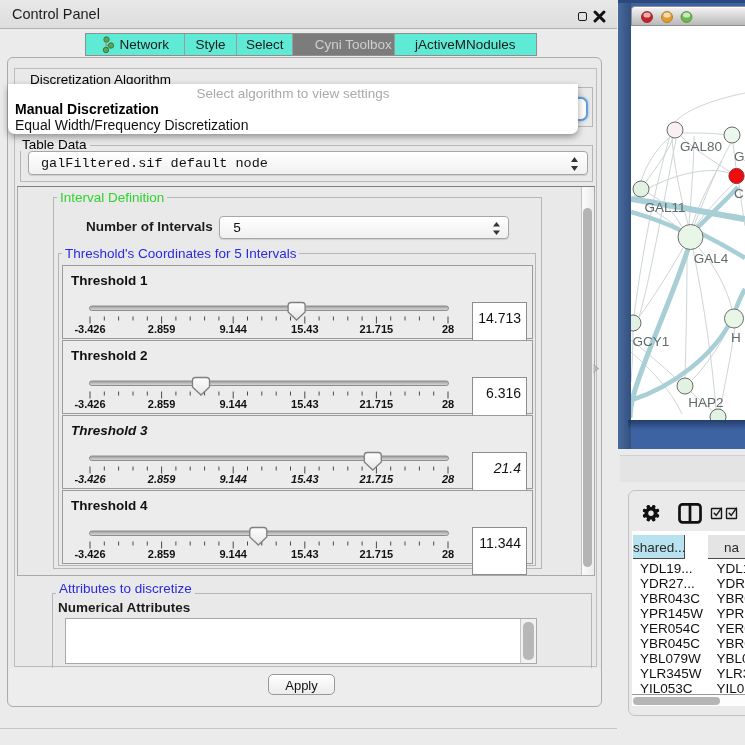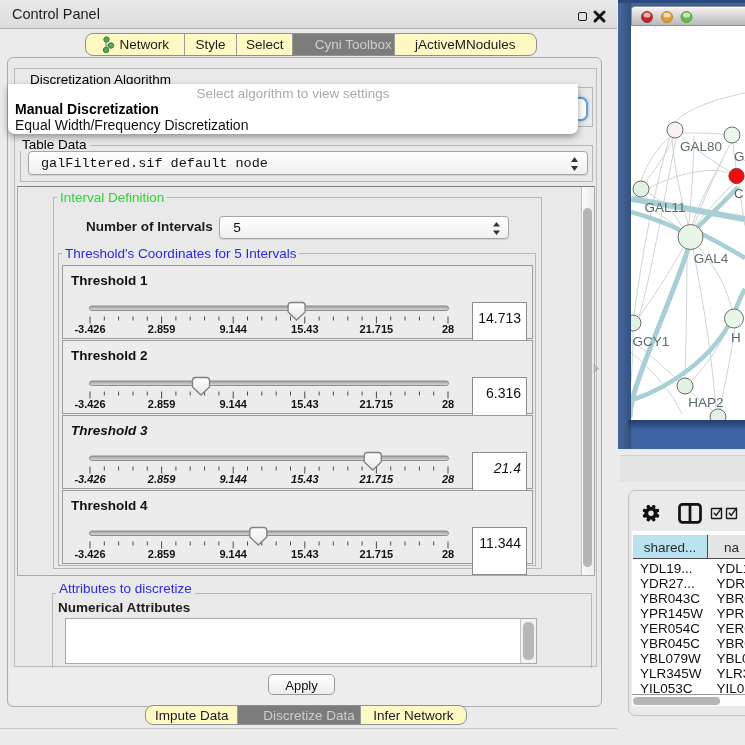--- a/index.html
+++ b/index.html
@@ -3,21 +3,21 @@
 <meta charset="utf-8">
 <style>
 html,body{margin:0;padding:0;}
 *{box-sizing:border-box;}
 #stage{position:relative;width:745px;height:745px;background:#ebebeb;overflow:hidden;
   font-family:"Liberation Sans",sans-serif;-webkit-font-smoothing:antialiased;}
 .abs{position:absolute;}
 .lbl{position:absolute;font-size:13.5px;line-height:14px;color:#1c1c1c;white-space:nowrap;}
 .grp{position:absolute;border:1px solid #b6b6b6;}
 .gl{position:absolute;background:#e9e9e9;padding:0 3px;font-size:13.5px;line-height:13px;white-space:nowrap;}
-.seg{position:absolute;display:flex;background:#fef9c3;border:1px solid #8f8f8f;border-radius:8px;overflow:hidden;}
+.seg{position:absolute;display:flex;background:#5eead4;border:1px solid #8f8f8f;border-radius:0;overflow:hidden;}
 .seg>div{font-size:13.5px;color:#1b1b1b;display:flex;align-items:center;justify-content:center;border-right:1px solid #9b9b9b;}
 .seg>div:last-child{border-right:none;}
 .seg>div.on{background:#7c7c7c;color:#cfcfcf;padding-left:20px;}
 .tpanel{position:absolute;left:62px;width:471px;height:74px;border:1px solid #9b9b9b;background:#ececec;}
 .tpanel .tl{position:absolute;left:8px;top:7px;font-size:13.5px;font-weight:bold;color:#111;}
 .vbox{position:absolute;left:409px;top:36px;width:55px;height:48px;background:#fff;border:1px solid #8d8d8d;
   font-size:14px;color:#111;text-align:right;padding:7px 5px 0 0;}
 .combo{position:absolute;background:linear-gradient(#ffffff,#f0f0f0);border:1px solid #a6a6a6;border-radius:4px;
   box-shadow:0 1px 1px rgba(0,0,0,0.12);font-size:13.5px;color:#111;font-family:Liberation Mono, monospace;}
 </style>
@@ -171,25 +171,20 @@
   <div class="lbl" style="left:58px;top:601px;font-weight:bold;">Numerical Attributes</div>
   <div class="abs" style="left:65px;top:618px;width:472px;height:46px;background:#fff;border:1px solid #a9a9a9;overflow:hidden;">
     <div style="position:absolute;right:0;top:0;width:16px;height:46px;background:#f1f1f1;border-left:1px solid #c6c6c6;"></div>
     <div style="position:absolute;right:2.5px;top:3px;width:11px;height:38px;background:#b7b7b7;border-radius:5px;"></div>
   </div>
 
   <div class="abs" style="left:8.5px;top:668px;width:592px;height:38px;background:#ededed;border-radius:0 0 6px 6px;"></div>
 
   <div class="abs" style="left:268px;top:674px;width:67px;height:21px;background:linear-gradient(#ffffff,#ececec);border:1px solid #999;border-radius:5px;font-size:13px;color:#111;text-align:center;padding-top:3px;">Apply</div>
 
-  <div class="seg" style="left:145px;top:705px;width:322px;height:20px;">
-    <div style="width:93px;">Impute Data</div>
-    <div class="on" style="width:123px;">Discretize Data</div>
-    <div style="width:106px;">Infer Network</div>
-  </div>
   <div class="abs" style="left:0;top:728px;width:617px;height:1px;background:#c6c6c6;"></div>
 
   <svg class="abs" style="left:592px;top:364px;" width="8" height="9" viewBox="0 0 8 9">
       <path d="M1.5 0.5 L6.5 4.5 L1.5 8.5" fill="#b9b9b9" stroke="#9a9a9a" stroke-width="0.8"></path>
     </svg>
 
   <div class="abs" style="left:618px;top:0;width:127px;height:449px;background:#3d63a3;"></div>
   <div class="abs" style="left:618px;top:0;width:13px;height:449px;background:linear-gradient(90deg,#48699f,#33507e);"></div>
 
   <div class="abs" style="left:618px;top:0;width:127px;height:3px;background:#2b497c;"></div>
@@ -289,21 +284,21 @@
     <line x1="49" y1="1" x2="49" y2="19.5" stroke="#111" stroke-width="2.7"></line>
     <g stroke="#1a1a1a" fill="none" stroke-width="1.4">
       <rect x="70.5" y="5.5" width="10" height="10" rx="0.5"></rect>
       <path d="M72.8 9.8 L75.2 12.3 L80.8 4.6"></path>
       <rect x="85.5" y="5.5" width="10" height="10" rx="0.5"></rect>
       <path d="M87.8 9.8 L90.2 12.3 L95.8 4.6"></path>
     </g>
   </svg>
 
   <div class="abs" style="left:632px;top:531px;width:113px;height:175px;background:#fff;overflow:hidden;">
-    <div style="position:absolute;left:1px;top:4px;width:75px;height:24px;background:#b8e2ef;border-right:1.3px solid #4a4a4a;border-bottom:1.3px solid #4a4a4a;font-size:13.5px;color:#2b2b2b;text-align:center;padding-top:5px;">shared...</div>
+    <div style="position:absolute;left:1px;top:4px;width:52px;height:24px;background:#b8e2ef;border-right:1.3px solid #4a4a4a;border-bottom:1.3px solid #4a4a4a;font-size:13.5px;color:#2b2b2b;text-align:center;padding-top:5px;">shared...</div>
     <div style="position:absolute;left:76px;top:4px;width:37px;height:24px;background:#e4e4e4;border-bottom:1.3px solid #4a4a4a;font-size:13.5px;color:#2b2b2b;padding:5px 0 0 16px;">na</div>
     <div style="position:absolute;left:8px;top:29.5px;width:70px;font-size:13.5px;line-height:15px;color:#111;">
       YDL19...<br>YDR27...<br>YBR043C<br>YPR145W<br>YER054C<br>YBR045C<br>YBL079W<br>YLR345W<br>YIL053C</div>
     <div style="position:absolute;left:84.5px;top:29.5px;width:40px;font-size:13.5px;line-height:15px;color:#111;">
       YDL19...<br>YDR27...<br>YBR043C<br>YPR145W<br>YER054C<br>YBR045C<br>YBL079W<br>YLR345W<br>YIL053C</div>
     <div style="position:absolute;left:0;top:162.5px;width:113px;height:1px;background:#9a9a9a;"></div>
     <div style="position:absolute;left:0;top:163.5px;width:113px;height:12px;background:#fdfdfd;"></div>
     <div style="position:absolute;left:1px;top:165.5px;width:87px;height:8px;background:#b5b5b5;border-radius:4px;"></div>
   </div>
 </div>

